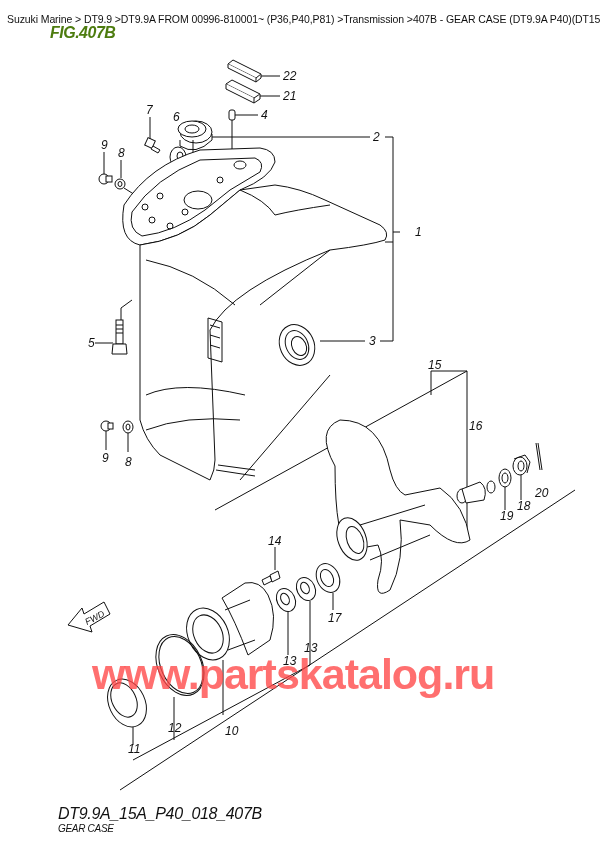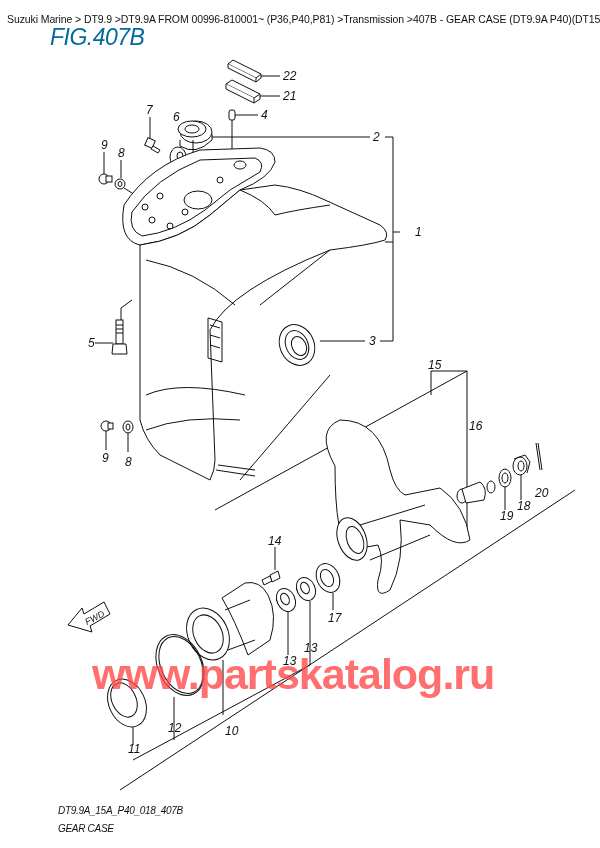--- a/index.html
+++ b/index.html
@@ -1,19 +1,19 @@
 <!DOCTYPE html>
 <html><head>
 <meta charset="utf-8">
 <style>
   html, body { margin: 0; padding: 0; background: #ffffff; }
   body { width: 600px; height: 848px; position: relative; overflow: hidden; font-family: "Liberation Sans", sans-serif; }
   .breadcrumb { position: absolute; left: 7px; top: 13px; font-size: 10.5px; color: #111; white-space: nowrap; letter-spacing: -0.1px; }
-  .fig-title { position: absolute; left: 50px; top: 24px; font-size: 23px; font-style: italic; color: #0369a1; letter-spacing: -0.5px; }
-  .footer-code { position: absolute; left: 58px; top: 805px; font-size: 10px; font-style: italic; color: #111; letter-spacing: -0.3px; }
+  .fig-title { position: absolute; left: 50px; top: 24px; font-size: 16px; font-style: italic; color: #4d7c0f; letter-spacing: -0.5px; font-weight: bold; }
+  .footer-code { position: absolute; left: 58px; top: 805px; font-size: 16px; font-style: italic; color: #111; letter-spacing: -0.3px; }
   .footer-name { position: absolute; left: 58px; top: 823px; font-size: 10px; font-style: italic; color: #111; letter-spacing: -0.3px; }
   svg.diagram { position: absolute; left: 0; top: 0; }
   .callout { font-family: "Liberation Sans", sans-serif; font-size: 12px; font-style: italic; fill: #111; }
   .watermark { position: absolute; left: 92px; top: 650px; font-size: 43px; font-weight: bold; color: rgba(255, 70, 70, 0.78); letter-spacing: -1px; white-space: nowrap; }
   .ln { stroke: #111; stroke-width: 1; fill: none; }
   .part { stroke: #111; stroke-width: 1; fill: #fff; }
 </style>
 </head>
 <body>
 

